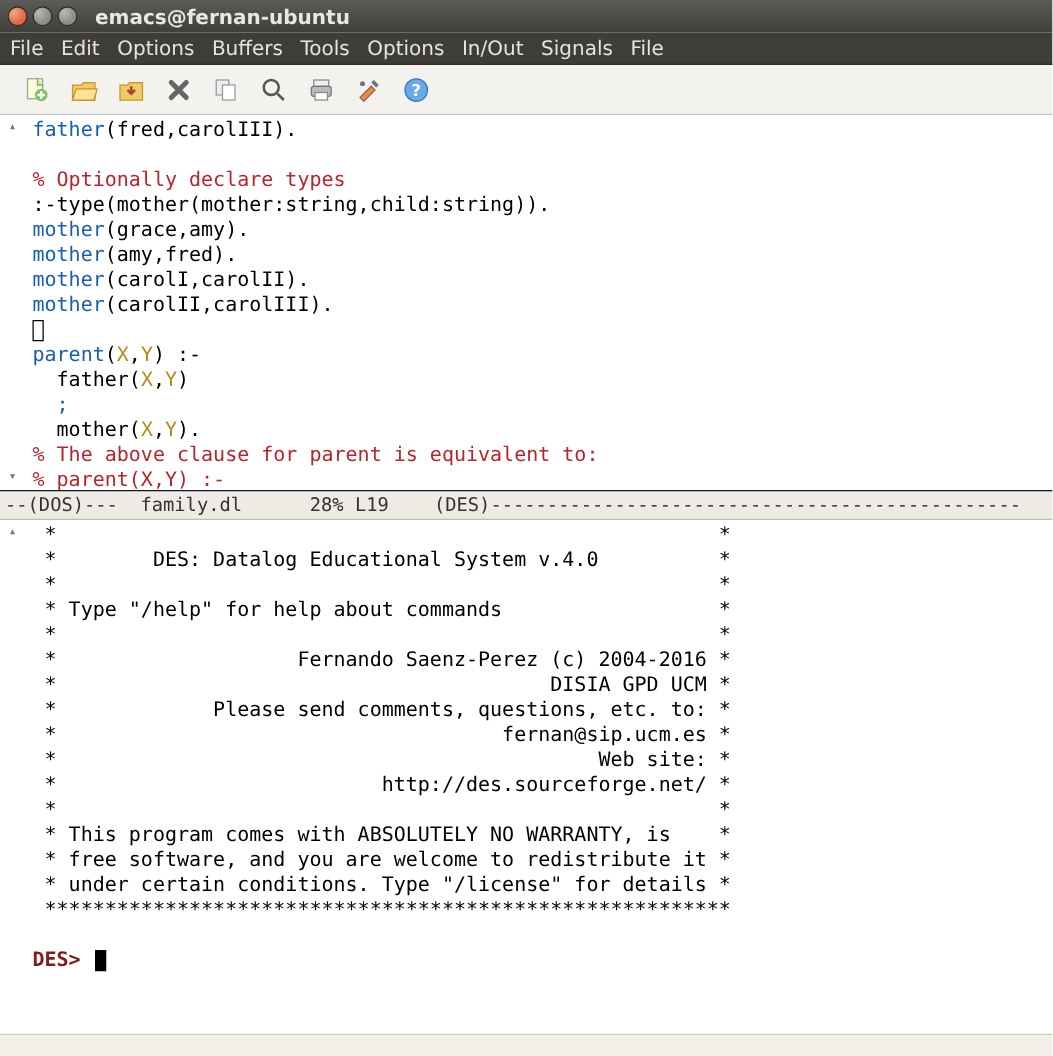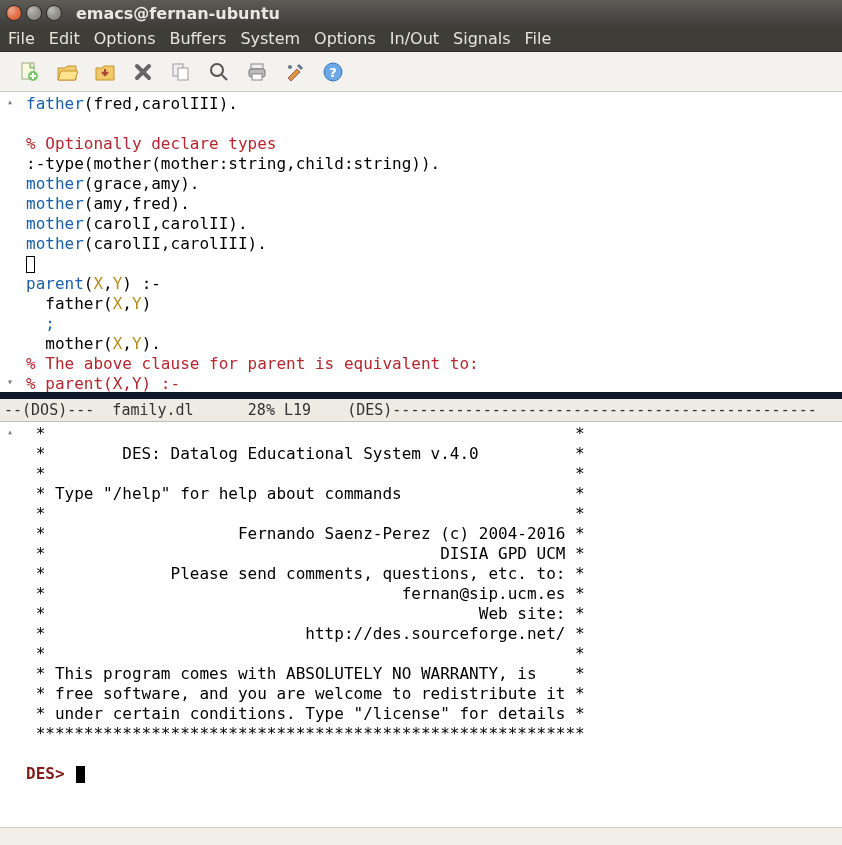--- a/index.html
+++ b/index.html
@@ -80,21 +80,21 @@
   }
   .fringe .arrow-up::before { content: "▴"; }
   .fringe .arrow-dn::before { content: "▾"; }
   .buf-content {
     white-space: pre;
     padding: 2px 0 2px 6px;
     flex: 1;
   }
   .modeline {
     background: #eeeae4;
-    border-top: 7px solid #0f172a;
+    border-top: 1px solid #0f172a;
     border-bottom: 1px solid #c0bdb6;
     font-family: "DejaVu Sans Mono", monospace;
     font-size: 15px;
     color: #333;
     padding: 1px 4px;
     white-space: pre;
     overflow: hidden;
   }
   .kw   { color: #1a5faa; }
   .var  { color: #b68c1a; }
@@ -129,21 +129,21 @@
   <span class="wbtn min"></span>
   <span class="wbtn max"></span>
   <span class="titlebar-title">emacs@fernan-ubuntu</span>
 </div>
 
 <div class="menubar">
   <span>File</span>
   <span>Edit</span>
   <span>Options</span>
   <span>Buffers</span>
-  <span>System</span>
+  <span>Tools</span>
   <span>Options</span>
   <span>In/Out</span>
   <span>Signals</span>
   <span>File</span>
 </div>
 
 <div class="toolbar">
   <div class="tool">
     <svg width="22" height="22" viewBox="0 0 22 22">
         <rect x="4" y="2" width="12" height="16" fill="#fafadf" stroke="#9a8"></rect>

